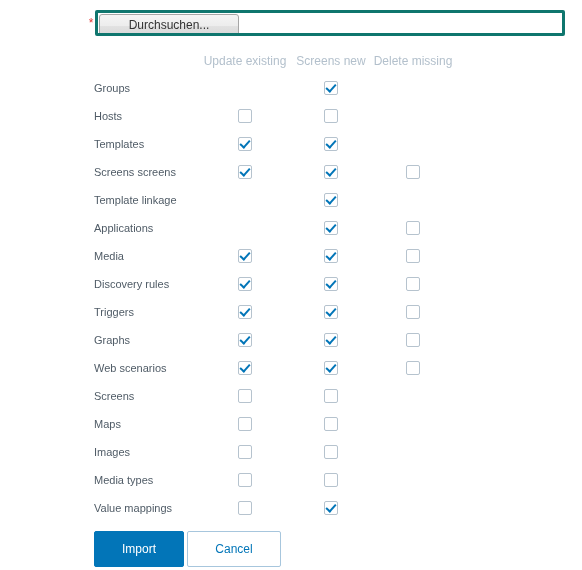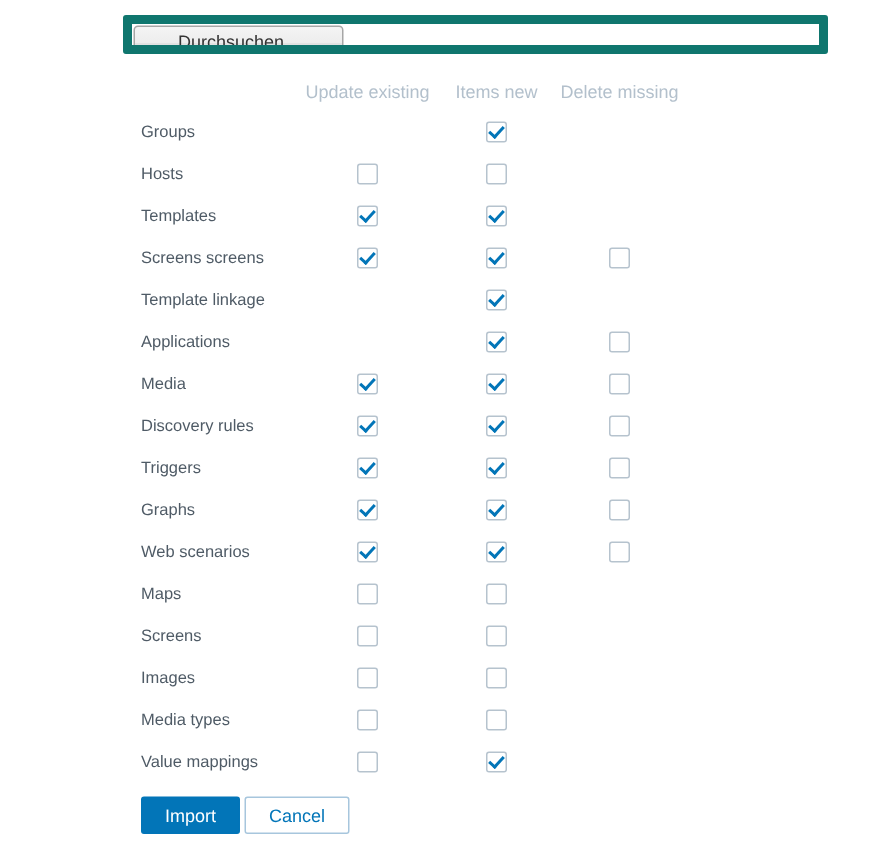--- a/index.html
+++ b/index.html
@@ -40,26 +40,26 @@
     line-height: 26px;
   }
   .req-star {
     color: #e33734;
     font-size: 12px;
     margin-right: 2px;
     vertical-align: 1px;
   }
   .file-field {
     position: absolute;
-    left: 82px;
+    left: 95px;
     top: 0;
     width: 470px;
     height: 26px;
     box-sizing: border-box;
-    border: 6px solid #0f766e;
+    border: 3px solid #0f766e;
     background: #ffffff;
     border-radius: 2px;
     overflow: hidden;
   }
   .browse-btn {
     position: absolute;
     left: 1px;
     top: 1px;
     width: 140px;
     height: 23px;
@@ -162,23 +162,23 @@
 
   
   .footer {
     position: absolute;
     left: 94px;
     top: 531px;
   }
   .btn {
     display: inline-block;
     box-sizing: border-box;
-    height: 25px;
+    height: 36px;
     line-height: 22px;
-    padding: 0 15px;
+    padding: 0 27px;
     font-family: "Liberation Sans", sans-serif;
     font-size: 12px;
     border-radius: 2px;
     text-align: center;
     cursor: pointer;
     vertical-align: top;
   }
   .btn-primary {
     background: #0275b8;
     border: 1px solid #0275b8;
@@ -203,21 +203,21 @@
       <button class="browse-btn" type="button">Durchsuchen...</button>
     </div>
   </div>
 
 
   <table class="rules-table">
     <thead>
       <tr>
         <th class="rowname-h"></th>
         <th class="c1">Update existing</th>
-        <th class="c2">Items new</th>
+        <th class="c2">Screens new</th>
         <th class="c3">Delete missing</th>
       </tr>
     </thead>
     <tbody id="rules-body">
         <tr>
           <td class="rowname">Groups</td>
           <td class="cbcell"></td>
           <td class="cbcell"><span class="cb checked"></span></td>
           <td class="cbcell"></td>
         </tr>
@@ -275,27 +275,27 @@
           <td class="cbcell"><span class="cb checked"></span></td>
           <td class="cbcell"><span class="cb"></span></td>
         </tr>
         <tr>
           <td class="rowname">Web scenarios</td>
           <td class="cbcell"><span class="cb checked"></span></td>
           <td class="cbcell"><span class="cb checked"></span></td>
           <td class="cbcell"><span class="cb"></span></td>
         </tr>
         <tr>
+          <td class="rowname">Screens</td>
+          <td class="cbcell"><span class="cb"></span></td>
+          <td class="cbcell"><span class="cb"></span></td>
+          <td class="cbcell"></td>
+        </tr>
+        <tr>
           <td class="rowname">Maps</td>
-          <td class="cbcell"><span class="cb"></span></td>
-          <td class="cbcell"><span class="cb"></span></td>
-          <td class="cbcell"></td>
-        </tr>
-        <tr>
-          <td class="rowname">Screens</td>
           <td class="cbcell"><span class="cb"></span></td>
           <td class="cbcell"><span class="cb"></span></td>
           <td class="cbcell"></td>
         </tr>
         <tr>
           <td class="rowname">Images</td>
           <td class="cbcell"><span class="cb"></span></td>
           <td class="cbcell"><span class="cb"></span></td>
           <td class="cbcell"></td>
         </tr>

